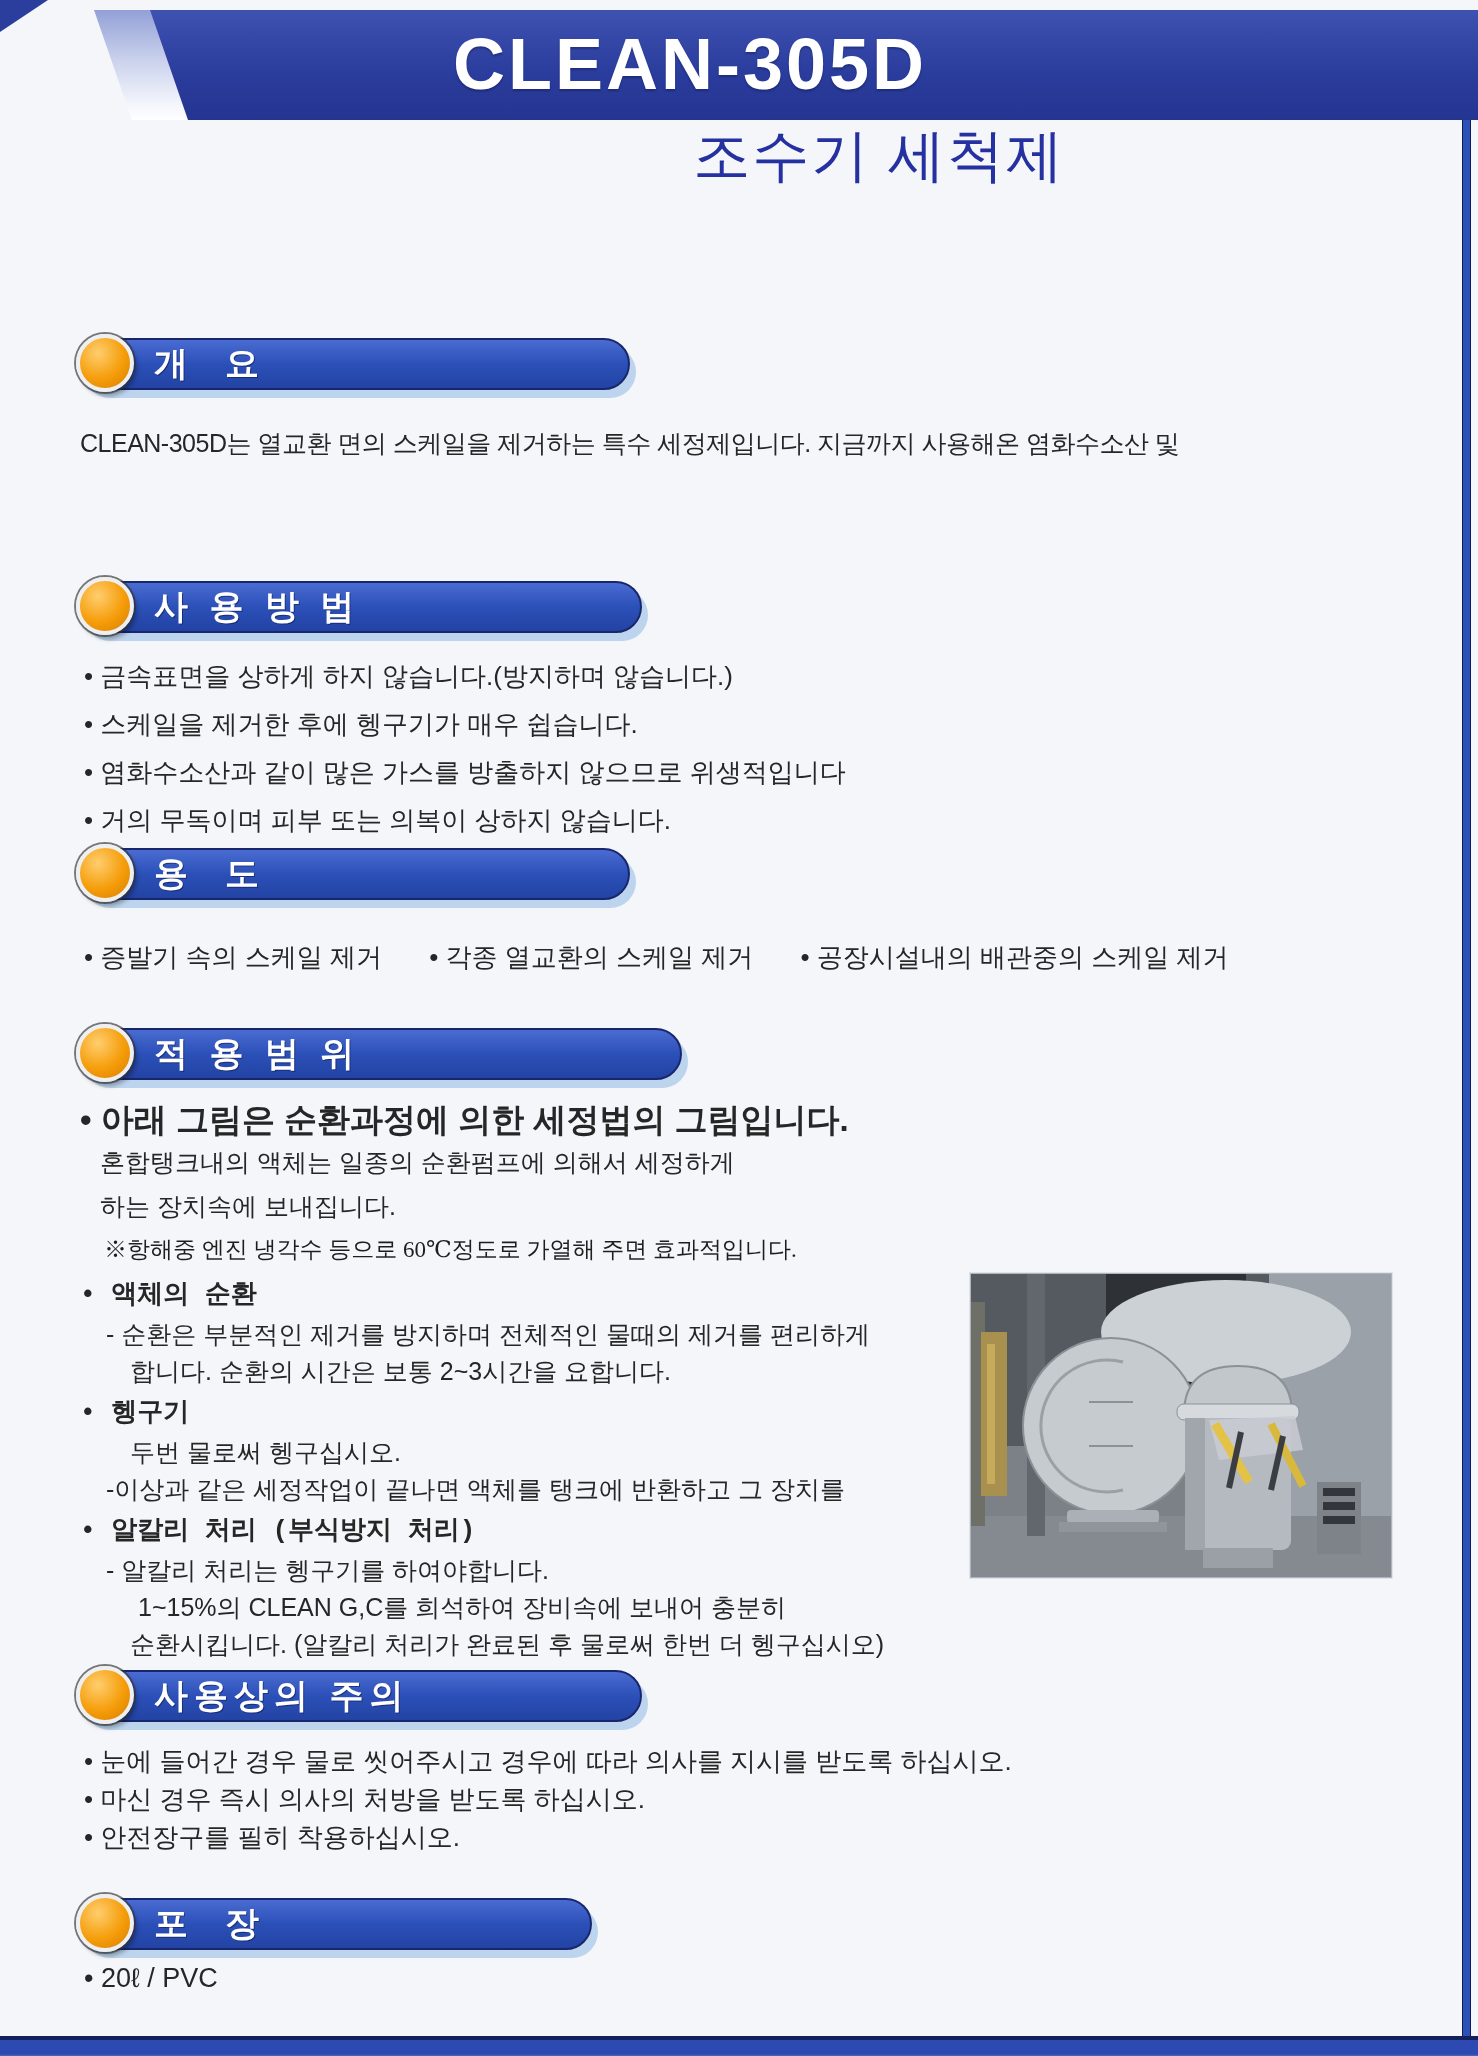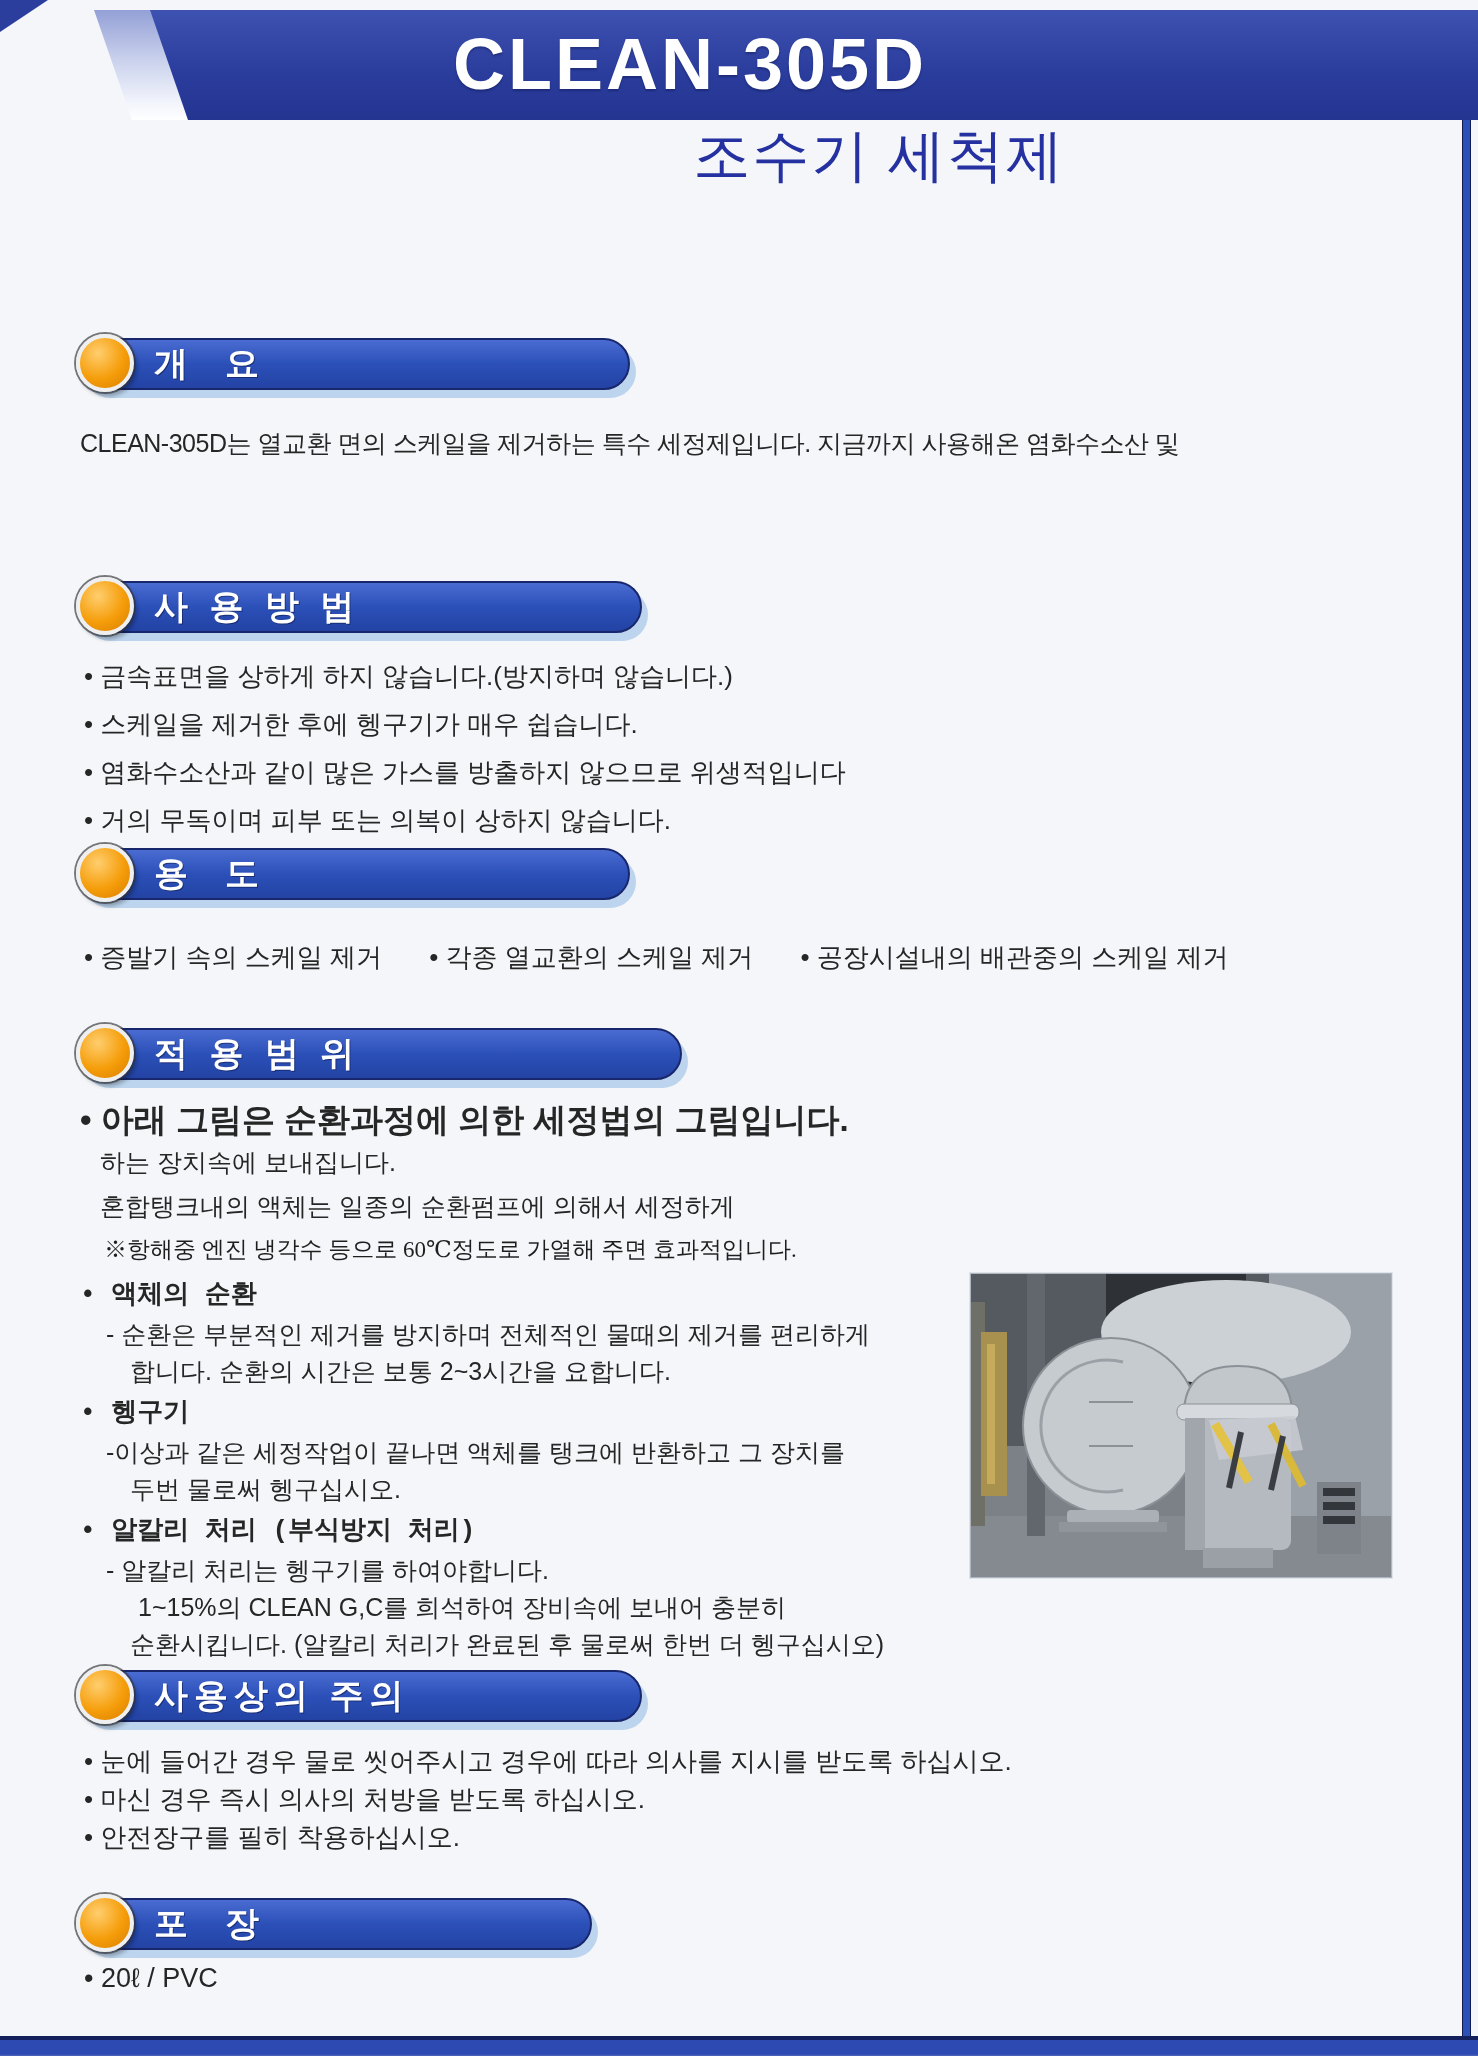--- a/index.html
+++ b/index.html
@@ -137,31 +137,31 @@
     <span class="b">각종 열교환의 스케일 제거</span>
     <span class="b">공장시설내의 배관중의 스케일 제거</span>
   </div>
 
   <div class="pill" style="top:1028px;width:600px">
     <span class="orb"></span>
     <span class="pill-label">적 용 범 위</span>
   </div>
   <div class="textblock scope">
     <div class="b lead bold">아래 그림은 순환과정에 의한 세정법의 그림입니다.</div>
+    <div class="il">혼합탱크내의 액체는 일종의 순환펌프에 의해서 세정하게</div>
     <div class="il">하는 장치속에 보내집니다.</div>
-    <div class="il">혼합탱크내의 액체는 일종의 순환펌프에 의해서 세정하게</div>
     <div class="note">※항해중 엔진 냉각수 등으로 60℃정도로 가열해 주면 효과적입니다.</div>
 
     <div class="b ti bold">액체의 순환</div>
     <div class="ln">- 순환은 부분적인 제거를 방지하며 전체적인 물때의 제거를 편리하게</div>
     <div class="ln ln2">합니다. 순환의 시간은 보통 2~3시간을 요합니다.</div>
 
     <div class="b ti bold">헹구기</div>
+    <div class="ln ln2">두번 물로써 헹구십시오.</div>
     <div class="ln">-이상과 같은 세정작업이 끝나면 액체를 탱크에 반환하고 그 장치를</div>
-    <div class="ln ln2">두번 물로써 헹구십시오.</div>
 
     <div class="b ti bold">알칼리 처리 (부식방지 처리)</div>
     <div class="ln">- 알칼리 처리는 헹구기를 하여야합니다.</div>
     <div class="ln ln3">1~15%의 CLEAN G,C를 희석하여 장비속에 보내어 충분히</div>
     <div class="ln ln2">순환시킵니다. (알칼리 처리가 완료된 후 물로써 한번 더 헹구십시오)</div>
   </div>
 
   <div class="photo">
     <svg width="420" height="303" viewBox="0 0 420 303" xmlns="http://www.w3.org/2000/svg">
       <rect width="420" height="303" fill="#7b8187"></rect>

